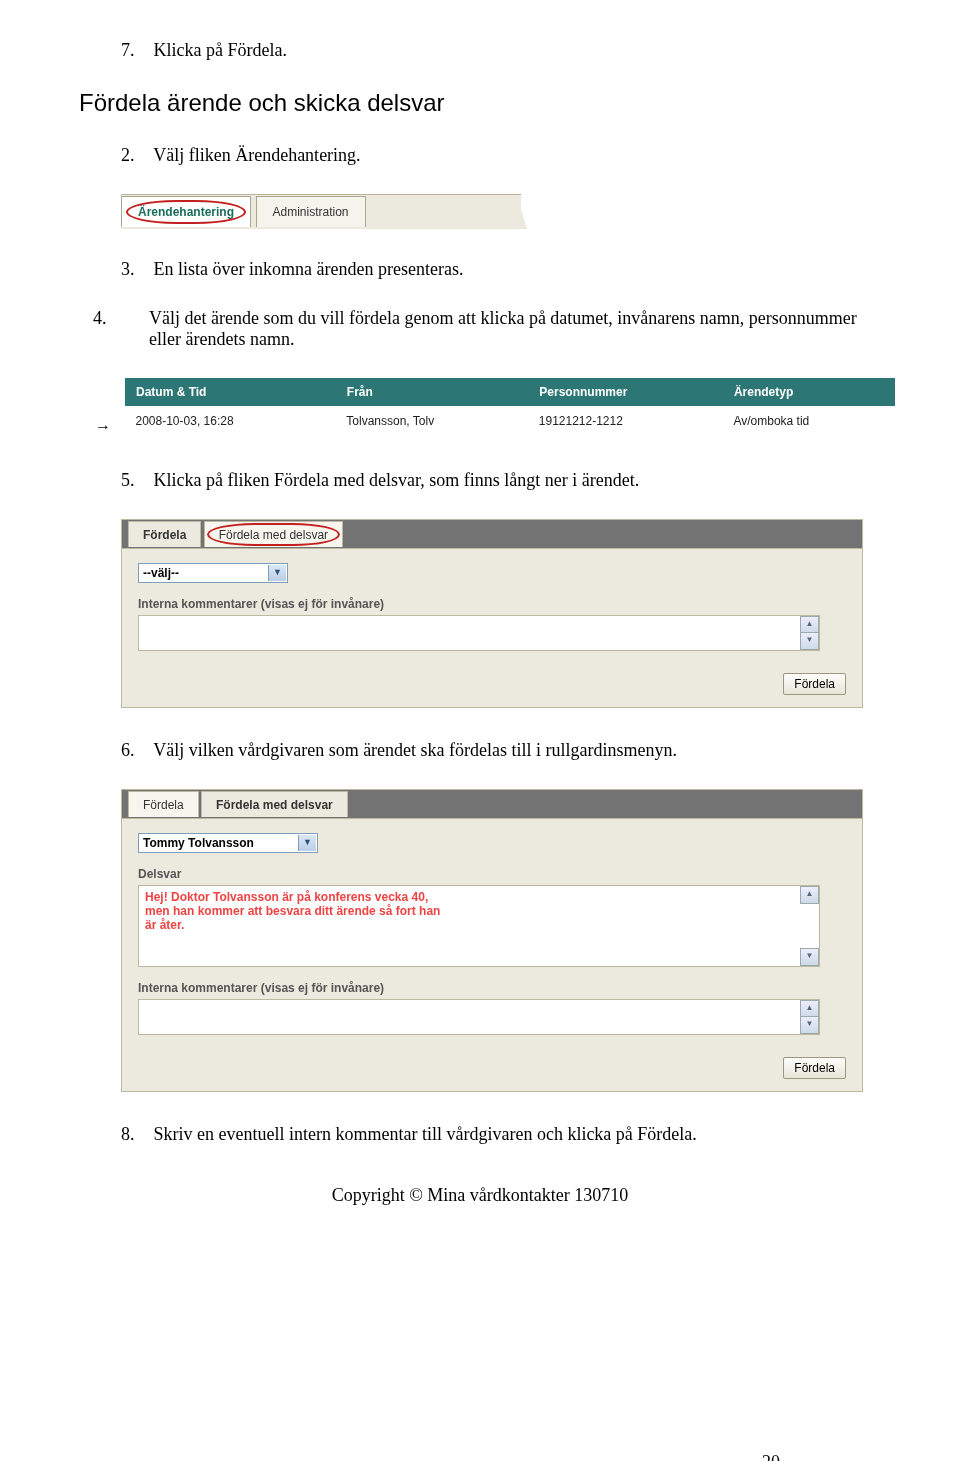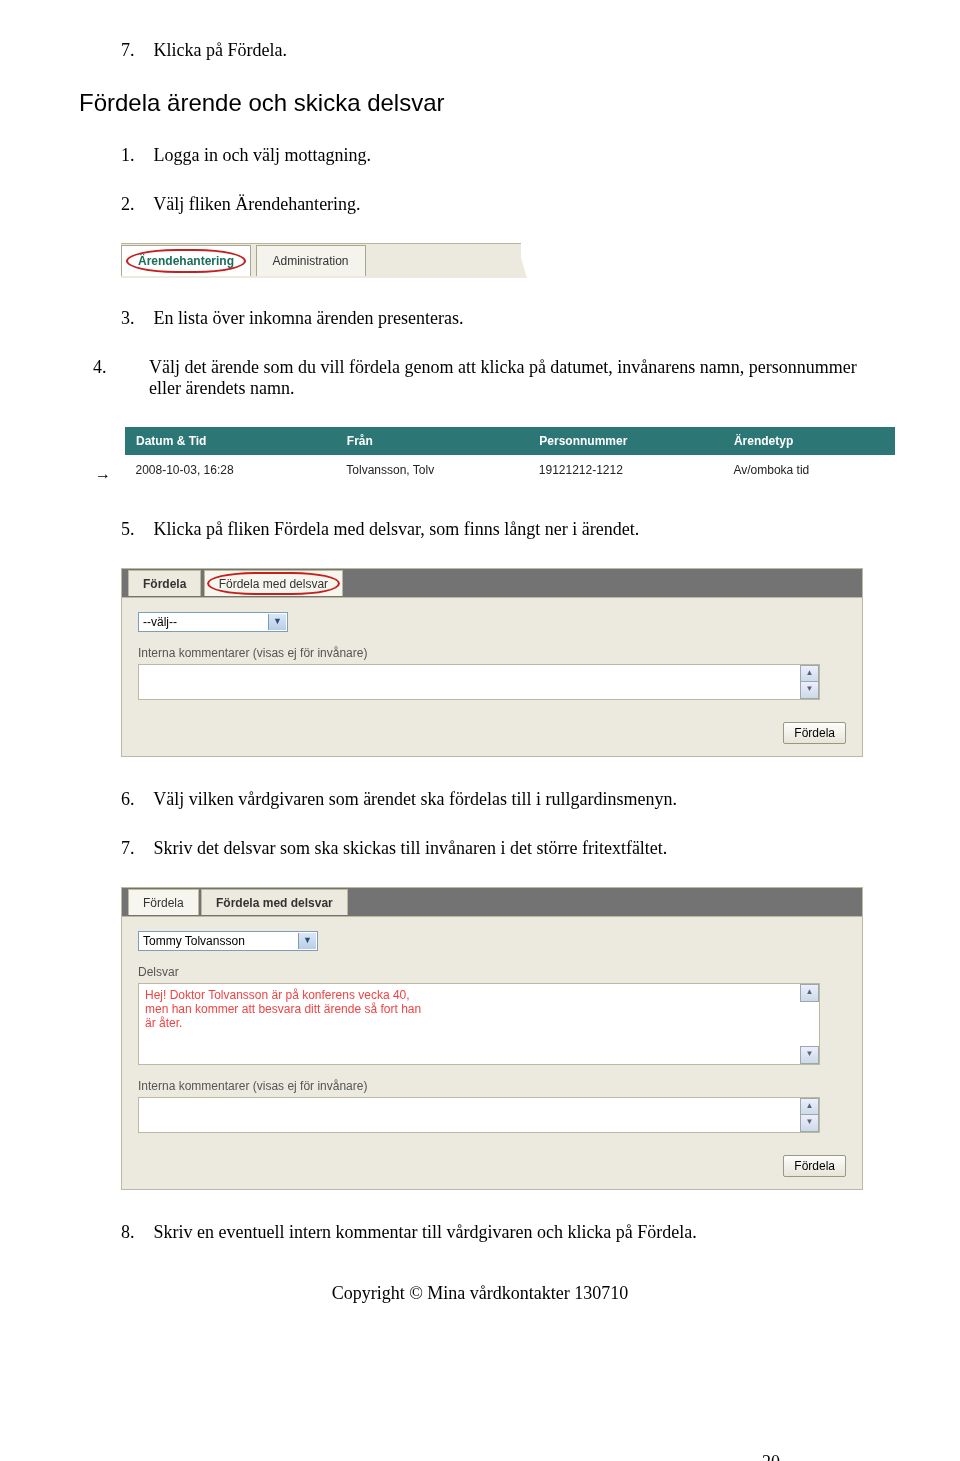--- a/index.html
+++ b/index.html
@@ -126,21 +126,21 @@
     background:#eceadf;
     font-weight:bold;
   }
   .shot-panel .ptabs .ptab .ring{
     position:absolute;
     left:2px; top:1px; right:2px; bottom:1px;
     border:2px solid #c4201f;
     border-radius:50% / 70%;
     pointer-events:none;
   }
-  .shot-panel .pbody { padding: 14px 16px 14px 16px; }
+  .shot-panel .pbody { padding: 14px 16px 14px 16px; font-weight: bold; }
   .sel {
     background:#fff;
     border:1px solid #7e9db9;
     padding:2px 4px;
     width:140px;
     display:inline-block;
     position:relative;
   }
   .sel .caret{
     position:absolute; right:1px; top:1px; bottom:1px; width:17px;
@@ -202,24 +202,20 @@
 <div class="page-wrap">
 
 <p class="step-line indented-list">
   <span class="num">7.</span>
   <span>Klicka på Fördela.</span>
 </p>
 
 <h2 class="section-heading">Fördela ärende och skicka delsvar</h2>
 
 <div class="indented-list">
-  <p class="step-line">
-    <span class="num">1.</span>
-    <span>Logga in och välj mottagning.</span>
-  </p>
   <p class="step-line">
     <span class="num">2.</span>
     <span>Välj fliken Ärendehantering.</span>
   </p>
 </div>
 
 <div class="shot-tabs">
   <span class="tab active">
     <span class="ring"></span>
     <span>Ärendehantering</span>
@@ -290,24 +286,20 @@
   <div class="btnrow">
     <span class="btn">Fördela</span>
   </div>
 </div>
 
 <div class="indented-list">
   <p class="step-line">
     <span class="num">6.</span>
     <span>Välj vilken vårdgivaren som ärendet ska fördelas till i rullgardinsmenyn.</span>
   </p>
-  <p class="step-line">
-    <span class="num">7.</span>
-    <span>Skriv det delsvar som ska skickas till invånaren i det större fritextfältet.</span>
-  </p>
 </div>
 
 <div class="shot-panel">
   <div class="ptabs">
     <span class="ptab">
       <span>Fördela</span>
     </span>
     <span class="ptab active">
       <span>Fördela med delsvar</span>
     </span>

